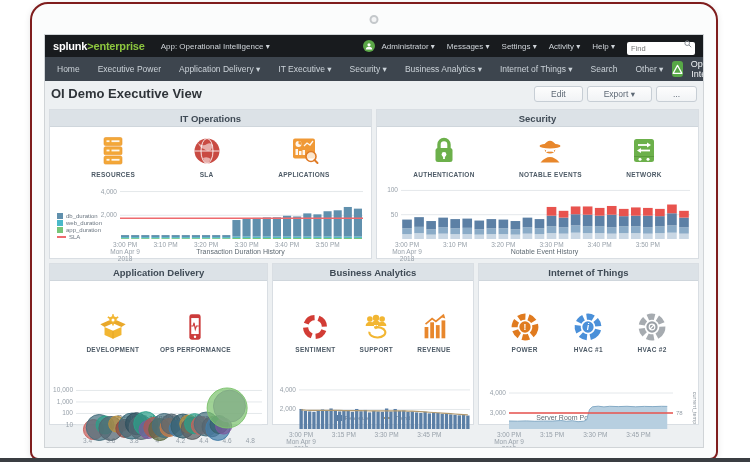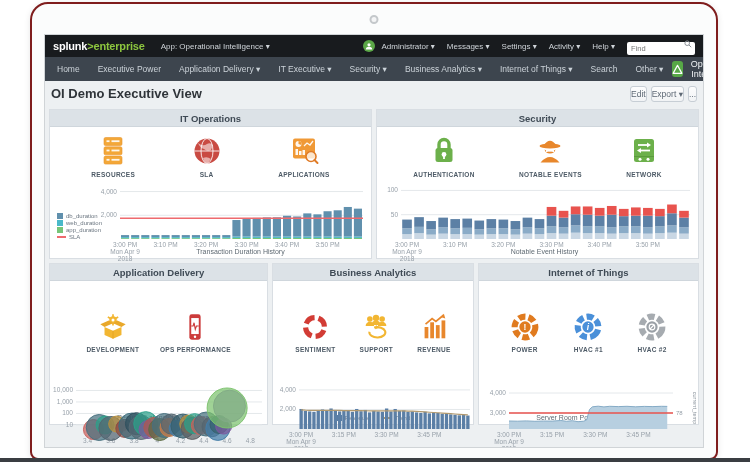--- a/index.html
+++ b/index.html
@@ -30,21 +30,21 @@
   .badge { margin-left:auto; display:flex; align-items:center; gap:5px; }
   .badge-icon { width:16px; height:16px; background:#57a846; border-radius:3px; display:flex; align-items:center; justify-content:center; }
   .badge-label { font-size:9px; color:#f0f3f5; }
 
   .content { padding:4px 4px 0 4px; }
   .title-row { display:flex; height:20px; margin:1px 2px 3px; }
   .page-title { font-size:13px; font-weight:bold; color:#2f3439; }
   .show-filters { font-size:13px; color:#4f8fdb; margin-left:8px; margin-top:21px;font-style:italic; }
   .btns { margin-left:auto; display:flex; gap:4px; }
   .btn { font-size:8.5px; color:#5d6874; background:linear-gradient(#fdfdfd,#f1f3f5); border:1px solid #c7ced5;
-         border-radius:3px; padding:0 0; height:16px; display:flex; align-items:center; }
+         border-radius:3px; padding:0 16px; height:16px; display:flex; align-items:center; }
 
   .row { display:flex; gap:4px; margin-bottom:4px; }
   .panel { background:#fff; border:1px solid #d9dee3; display:flex; flex-direction:column; }
   .row1 .panel { height:150px; }
   .row2 .panel { height:162px;gap:23px; }
   .p-itops, .p-sec { width:325px; }
   .p-appdel { width:222px; }
   .p-ba { width:204px; }
   .p-iot { width:224px; }
   .panel-header { height:17px; background:#dce2e7; border-bottom:1px solid #cfd6dc; display:flex; align-items:center;

